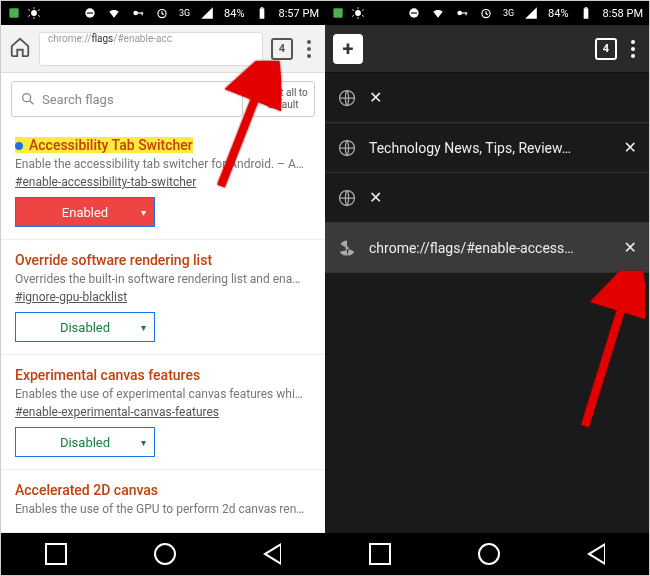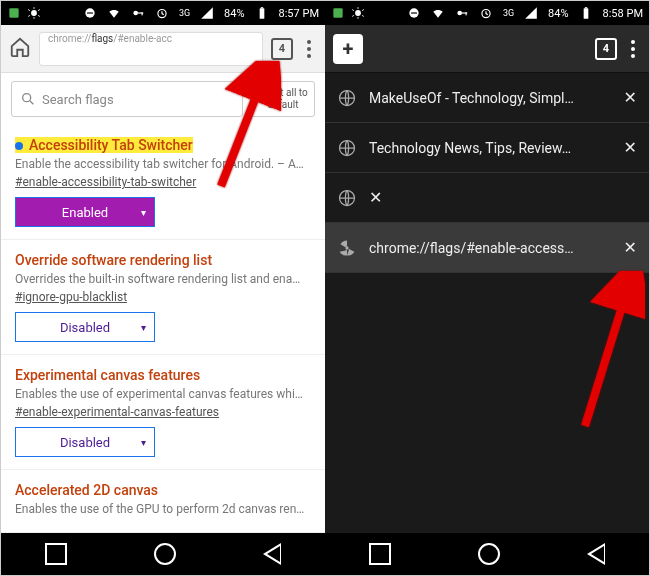--- a/index.html
+++ b/index.html
@@ -26,22 +26,22 @@
 .searchbox { flex: 1; height: 36px; border: 1px solid #ccc; border-radius: 3px; display: flex; align-items: center; padding: 0 8px; gap: 6px; color: #888; font-size: 13px; }
 .searchbox svg { width: 16px; height: 16px; }
 .reset-btn { width: 64px; height: 36px; border: 1px solid #ccc; border-radius: 3px; font-size: 10px; background: #fff; color: #555; line-height: 12px; display: flex; align-items: center; justify-content: center; text-align: center; }
 .flag { padding: 10px 14px 12px; border-bottom: 1px solid #eee; background: #fff; }
 .flag-title { font-size: 14px; font-weight: 500; color: #c2410c; margin-bottom: 4px; display: inline-block; }
 .flag-title.hi { background: #ffeb3b; }
 .flag-title.hi::before { content: ""; display: inline-block; width: 8px; height: 8px; background: #1a73e8; border-radius: 50%; margin-right: 6px; vertical-align: middle; }
 .flag-desc { font-size: 12px; color: #777; margin-bottom: 4px; white-space: nowrap; overflow: hidden; text-overflow: ellipsis; }
 .flag-anchor { font-size: 12px; color: #555; text-decoration: underline; margin-bottom: 8px; }
 .flag-select { width: 140px; height: 30px; border: 1px solid #1a73e8; display: flex; align-items: center; justify-content: center; font-size: 13px; position: relative; }
-.flag-select.enabled { background: #a21caf; color: #fff; }
-.flag-select.disabled { background: #fff; color: #4c1d95; }
+.flag-select.enabled { background: #ef4444; color: #fff; }
+.flag-select.disabled { background: #fff; color: #15803d; }
 .flag-select::after { content: "▾"; position: absolute; right: 8px; font-size: 10px; }
 .navbar { position: absolute; bottom: 0; left: 0; right: 0; height: 42px; background: #000; display: flex; align-items: center; justify-content: space-around; }
 .nav-icon { width: 22px; height: 22px; border: 2px solid #fff; }
 .nav-square { }
 .nav-circle { border-radius: 50%; }
 .nav-tri { width: 0; height: 0; border: none; border-top: 11px solid transparent; border-bottom: 11px solid transparent; border-right: 18px solid #fff; background: transparent; position: relative; }
 .nav-tri::after { content: ""; position: absolute; left: 4px; top: -8px; border-top: 8px solid transparent; border-bottom: 8px solid transparent; border-right: 13px solid #000; }
 .toolbar-dark { background: #2a2a2a; border-bottom: 1px solid #111; }
 .new-tab { width: 30px; height: 30px; background: #fff; border-radius: 4px; display: flex; align-items: center; justify-content: center; font-size: 20px; color: #333; font-weight: bold; }
 .tablist { padding: 0; }
@@ -237,21 +237,20 @@
           <span></span>
         </div>
   </div>
 
   <div class="tablist" id="tablist">
         <div class="tabitem">
           <span class="favicon"><svg viewBox="0 0 24 24" fill="none" stroke="#aaa" stroke-width="1.5">
               <circle cx="12" cy="12" r="9"></circle>
               <path d="M3 12h18M12 3c2.5 3 2.5 15 0 18M12 3c-2.5 3-2.5 15 0 18"></path>
             </svg></span>
-    <span class="title">MakeUseOf - Technology, Simpl…</span>
     <span class="close">✕</span>
         </div>
         <div class="tabitem">
           <span class="favicon"><svg viewBox="0 0 24 24" fill="none" stroke="#aaa" stroke-width="1.5">
               <circle cx="12" cy="12" r="9"></circle>
               <path d="M3 12h18M12 3c2.5 3 2.5 15 0 18M12 3c-2.5 3-2.5 15 0 18"></path>
             </svg></span>
     <span class="title">Technology News, Tips, Review…</span>
     <span class="close">✕</span>
         </div>

